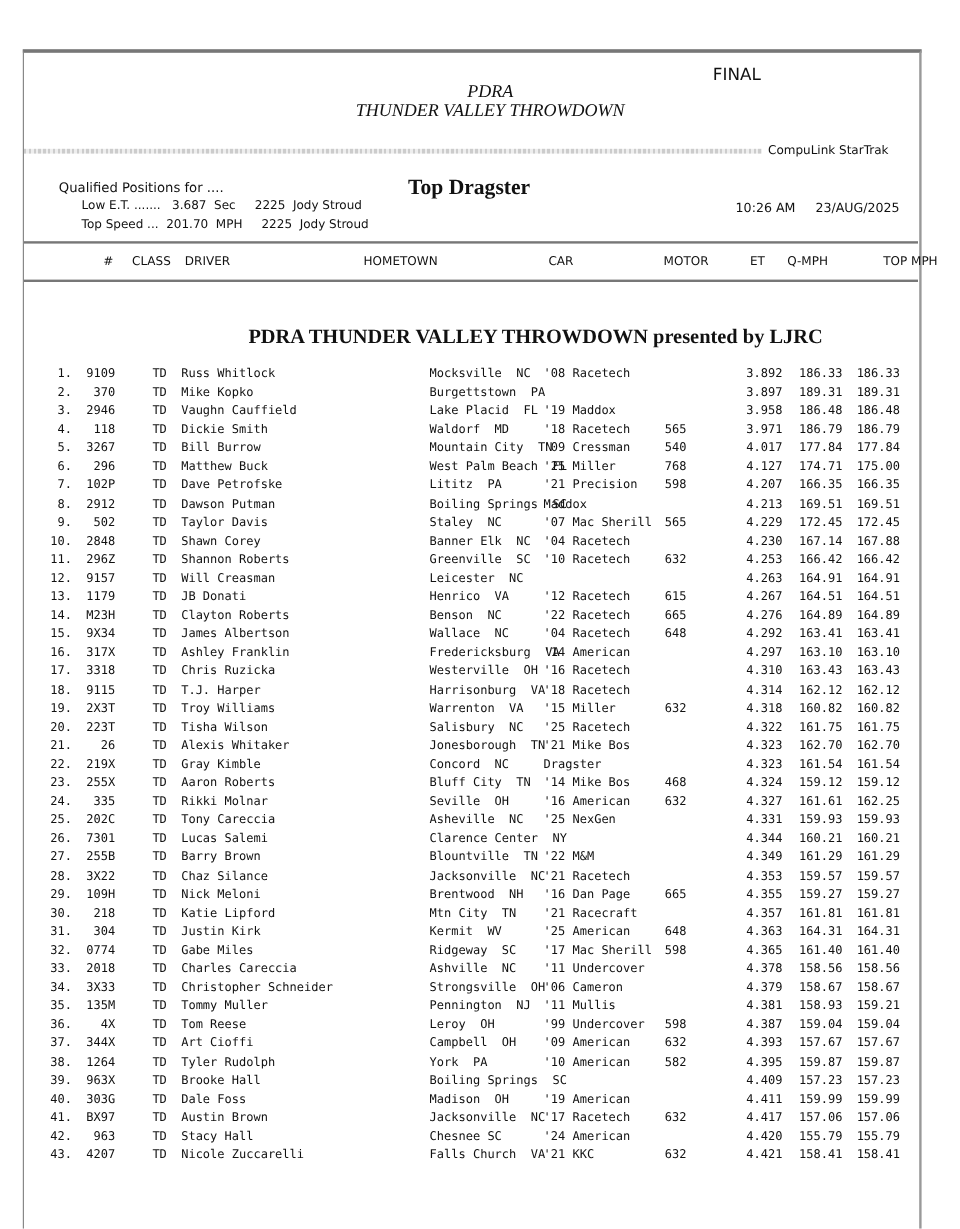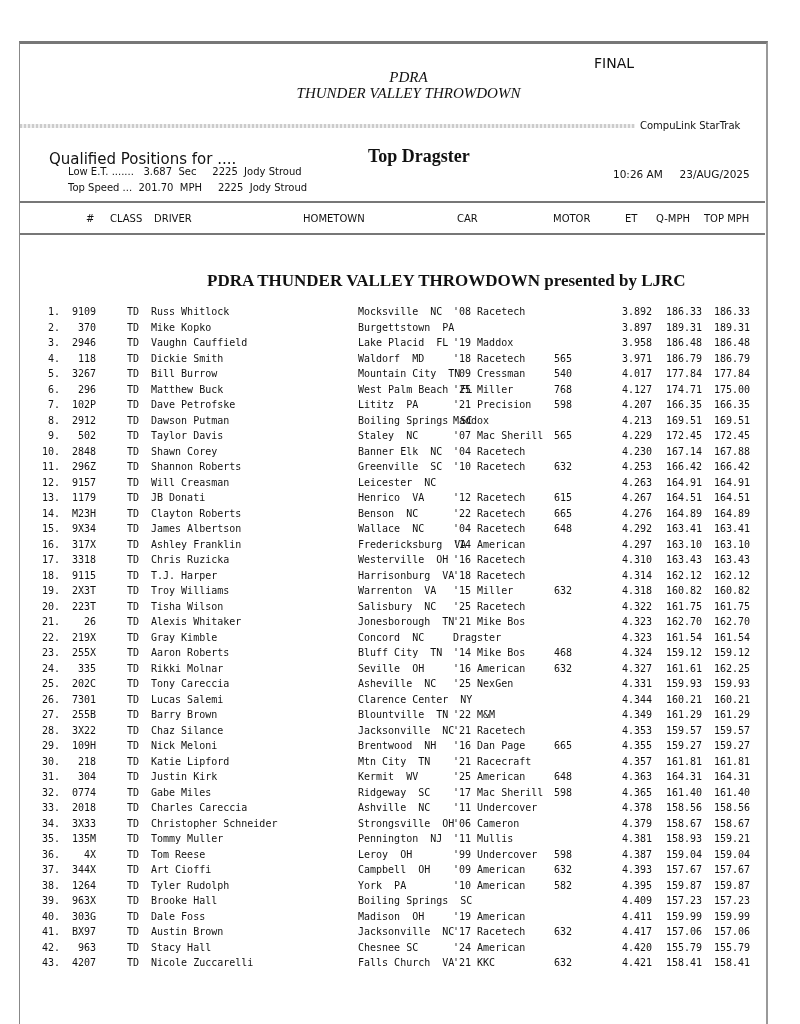--- a/index.html
+++ b/index.html
@@ -9,24 +9,24 @@
     border-left: 1px solid #888; border-right: 2px solid #999;
     border-top: 3px solid #777;
   }
   .final { position: absolute; left: 594px; top: 55px; font-family: "DejaVu Sans", sans-serif; font-size: 14px; }
   .title-block { position: absolute; left: 0; width: 792px; top: 69px; text-align: center;
     font-family: "Liberation Serif", serif; font-style: italic; font-size: 15px; line-height: 16px; }
   .title-block div { margin-left: 25px; }
   .dotted-bar { position: absolute; left: 20px; top: 124px; width: 615px; height: 4px;
     background: repeating-linear-gradient(90deg, #ccc 0 2px, #eee 2px 4px); }
   .compulink { position: absolute; left: 640px; top: 120px; font-family: "DejaVu Sans", sans-serif; font-size: 10px; text-align: right; }
-  .qual { position: absolute; left: 49px; top: 150px; font-family: "DejaVu Sans", sans-serif; font-size: 15px; }
+  .qual { position: absolute; left: 49px; top: 150px; font-family: "DejaVu Sans", sans-serif; font-size: 11px; }
   .lowet, .topspd { position: absolute; left: 68px; font-family: "DejaVu Sans", sans-serif; font-size: 10px; white-space: pre; }
   .lowet { top: 166px; } .topspd { top: 182px; }
-  .class-title { position: absolute; left: 368px; top: 146px; font-family: "Liberation Serif", serif; font-weight: bold; font-size: 18px; }
+  .class-title { position: absolute; left: 340px; top: 146px; font-family: "Liberation Serif", serif; font-weight: bold; font-size: 18px; }
   .timestamp { position: absolute; left: 613px; top: 168px; font-family: "DejaVu Sans", sans-serif; font-size: 10.5px; white-space: pre; }
   .rule { position: absolute; left: 20px; width: 745px; height: 2px; background: #777; }
   .colhead { position: absolute; top: 213px; font-family: "DejaVu Sans", sans-serif; font-size: 10px; }
   .banner { position: absolute; left: 207px; top: 271px; font-family: "Liberation Serif", serif; font-weight: bold; font-size: 17px; }
   .rows { position: absolute; left: 0; top: 306px; width: 800px; }
   .row { position: relative; height: 15.5px; font-family: "DejaVu Sans Mono", monospace; font-size: 10px; }
   .row span { position: absolute; top: 0; white-space: pre; }
   .c-pos { left: 38px; width: 22px; text-align: right; }
   .c-num { left: 62px; width: 34px; text-align: right; }
   .c-cls { left: 127px; }
@@ -59,21 +59,21 @@
 
 <div class="rule" style="top:201px"></div>
 <div class="colhead" style="left:86px">#</div>
 <div class="colhead" style="left:110px">CLASS</div>
 <div class="colhead" style="left:154px">DRIVER</div>
 <div class="colhead" style="left:303px">HOMETOWN</div>
 <div class="colhead" style="left:457px">CAR</div>
 <div class="colhead" style="left:553px">MOTOR</div>
 <div class="colhead" style="left:625px">ET</div>
 <div class="colhead" style="left:656px">Q-MPH</div>
-<div class="colhead" style="left:704px">TOP MPH</div>
+<div class="colhead" style="left:736px">TOP MPH</div>
 <div class="rule" style="top:233px"></div>
 
 <div class="banner">PDRA THUNDER VALLEY THROWDOWN presented by LJRC</div>
 
 <div class="rows" id="rows">
     <div class="row">
       <span class="c-pos">1.</span>
       <span class="c-num">9109</span>
       <span class="c-cls">TD</span>
       <span class="c-drv">Russ Whitlock</span>

